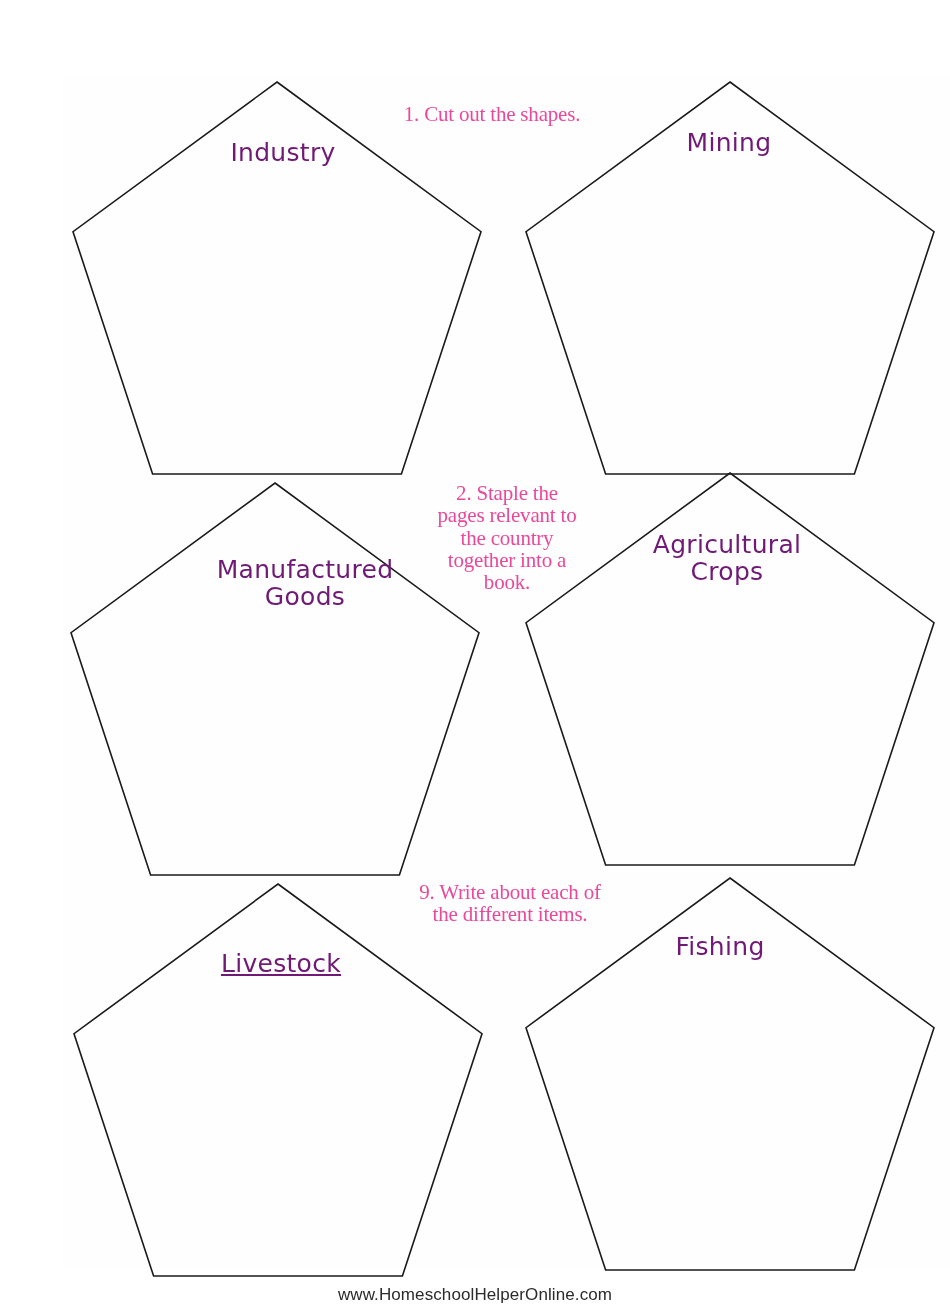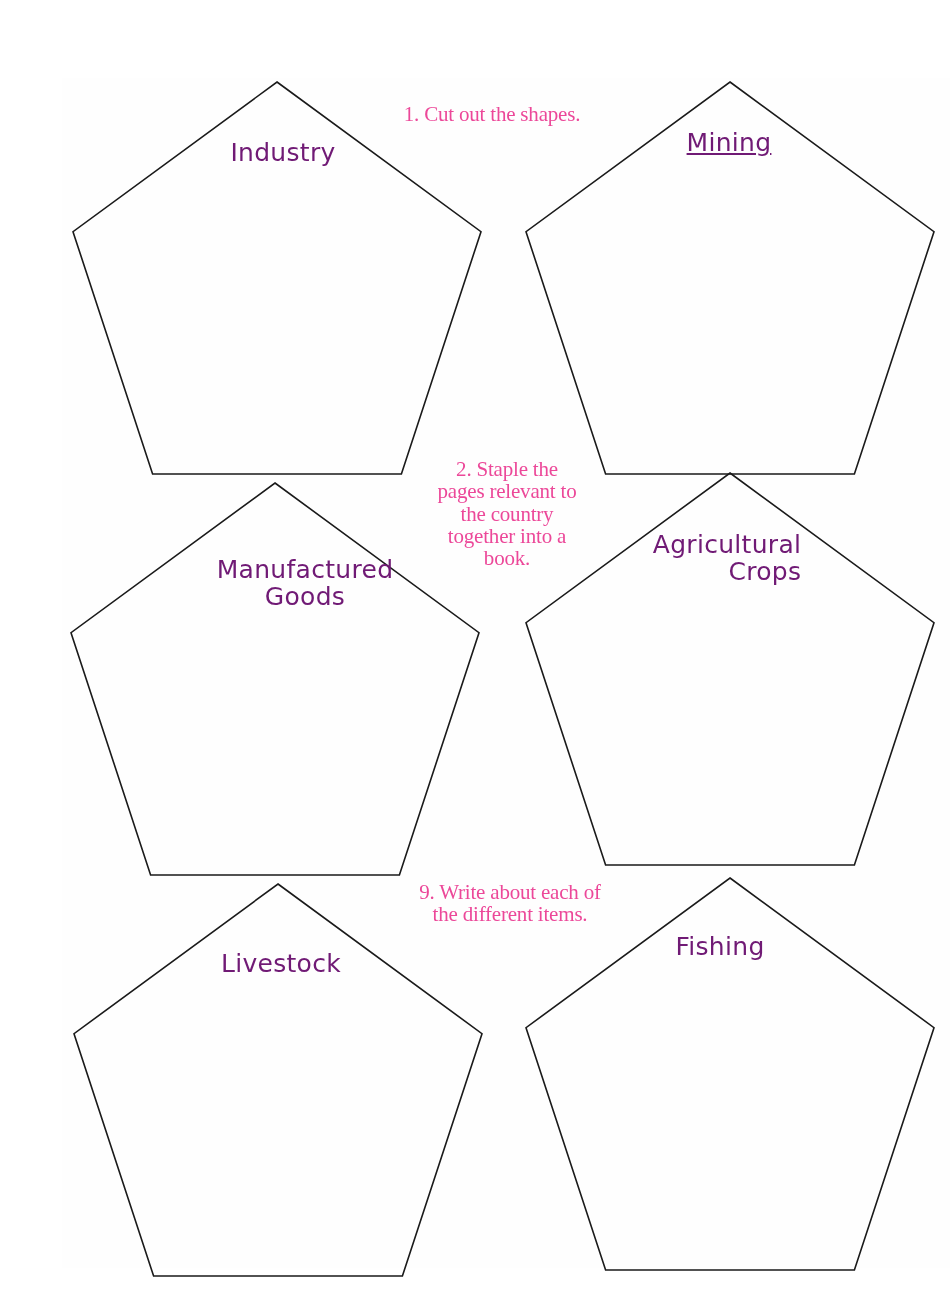--- a/index.html
+++ b/index.html
@@ -75,34 +75,35 @@
       <polygon points="277.0,82.0 481.0,231.7 401.4,474.0 152.6,474.0 73.0,231.7" fill="none" stroke="#1a1a1a" stroke-width="1.6" stroke-linejoin="miter"></polygon>
       <polygon points="730.0,82.0 934.0,231.7 854.4,474.0 605.6,474.0 526.0,231.7" fill="none" stroke="#1a1a1a" stroke-width="1.6" stroke-linejoin="miter"></polygon>
       <polygon points="275.0,483.0 479.0,632.7 399.4,875.0 150.6,875.0 71.0,632.7" fill="none" stroke="#1a1a1a" stroke-width="1.6" stroke-linejoin="miter"></polygon>
       <polygon points="730.0,473.0 934.0,622.7 854.4,865.0 605.6,865.0 526.0,622.7" fill="none" stroke="#1a1a1a" stroke-width="1.6" stroke-linejoin="miter"></polygon>
       <polygon points="278.0,884.0 482.0,1033.7 402.4,1276.0 153.6,1276.0 74.0,1033.7" fill="none" stroke="#1a1a1a" stroke-width="1.6" stroke-linejoin="miter"></polygon>
       <polygon points="730.0,878.0 934.0,1027.7 854.4,1270.0 605.6,1270.0 526.0,1027.7" fill="none" stroke="#1a1a1a" stroke-width="1.6" stroke-linejoin="miter"></polygon>
     </svg>
 
   <div id="labels-layer">
       <div class="pentagon-label" style="left: 283px; top: 139px;">Industry</div>
-      <div class="pentagon-label" style="left: 729px; top: 129px; text-decoration: underline;">Mining</div>
+      <div class="pentagon-label" style="left: 729px; top: 129px;">Mining</div>
       <div class="pentagon-label" style="left: 285px; top: 556px; margin-left: 20px;">Manufactured
 Goods</div>
-      <div class="pentagon-label" style="left: 727px; top: 531px; text-align: right;">Agricultural
+      <div class="pentagon-label" style="left: 727px; top: 531px;">Agricultural
 Crops</div>
-      <div class="pentagon-label" style="left: 281px; top: 950px;">Livestock</div>
+      <div class="pentagon-label" style="left: 281px; top: 950px; text-decoration: underline;">Livestock</div>
       <div class="pentagon-label" style="left: 720px; top: 933px;">Fishing</div>
     </div>
 
   <div id="instructions-layer">
       <div class="instruction" style="left: 492px; top: 103px;">1. Cut out the shapes.</div>
-      <div class="instruction" style="left: 507px; top: 458px;">2.  Staple the
+      <div class="instruction" style="left: 507px; top: 482px;">2.  Staple the
 pages relevant to
 the country
 together into a
 book.</div>
       <div class="instruction" style="left: 510px; top: 881px;">9. Write about each of
 the different items.</div>
     </div>
 
+  <div id="footer">www.HomeschoolHelperOnline.com</div>
 
 </div>
 
 </body></html>

